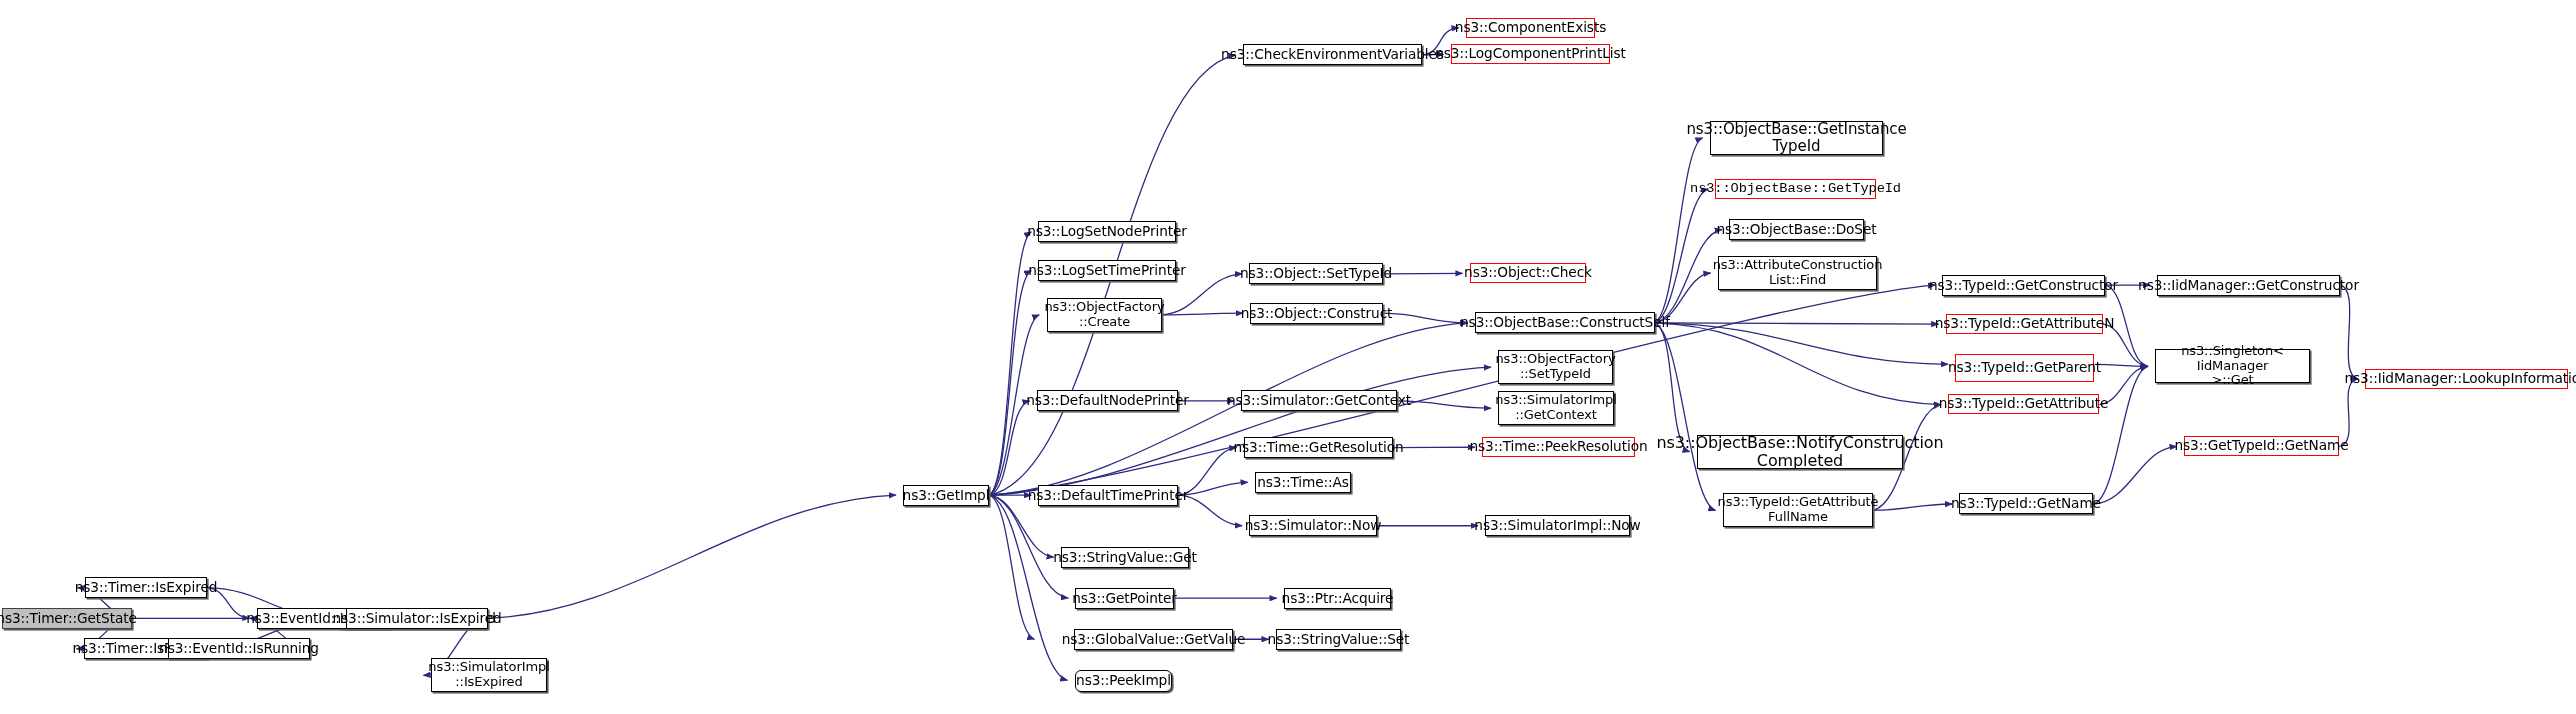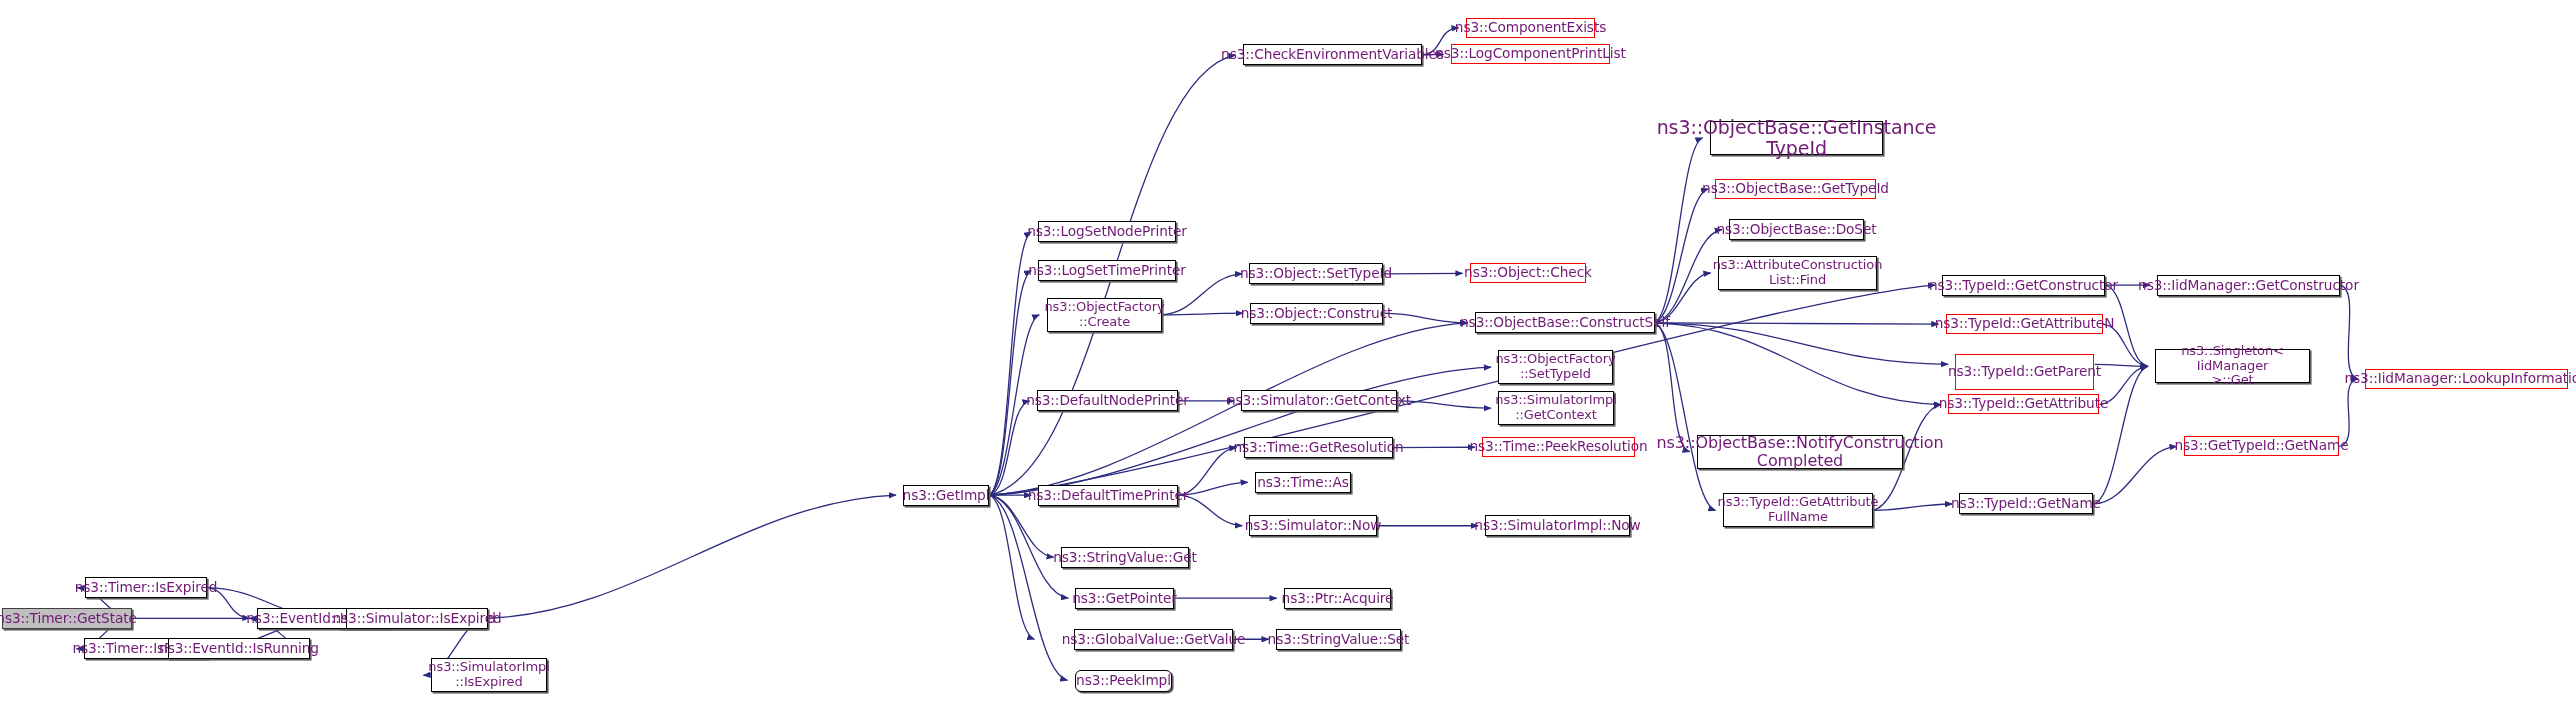--- a/index.html
+++ b/index.html
@@ -1,21 +1,21 @@
 <!DOCTYPE html>
 <html style="font-size:13px"><head>
 <meta charset="utf-8">
 <style>
   html,body{margin:0;padding:0;background:#ffffff;}
   #canvas{position:relative;width:2576px;height:715px;background:#ffffff;
           font-family:"DejaVu Sans","Liberation Sans",sans-serif;overflow:hidden;}
   svg.edges{position:absolute;left:0;top:0;width:2576px;height:715px;pointer-events:none;}
   .node{position:absolute;box-sizing:border-box;display:flex;align-items:center;
         justify-content:center;text-align:center;background:#ffffff;
-        border:0.8px solid #000000;font-size:13.7px;color:#701a75;line-height:1.12;
+        border:0.8px solid #000000;font-size:13.7px;color:#000000;line-height:1.12;
         letter-spacing:-0.1px;white-space:pre-line;padding:0 3.2px;}
   .node.red{border-color:#ff0000;}
   .node.cur{background:#bfbfbf;border-color:#404040;}
   .node.sh{box-shadow:1.6px 1.6px 0 0 #606060;}
 </style>
 </head>
 <body>
 
 <div id="canvas">
   <svg class="edges" id="edge-layer" viewBox="0 0 3200 888" xmlns="http://www.w3.org/2000/svg">
@@ -120,33 +120,33 @@
       <div class="node sh" style="left: 1241px; top: 390px; width: 156px; height: 21px;">ns3::Simulator::GetContext</div>
       <div class="node sh" style="left: 1498px; top: 391px; width: 116px; height: 34px; font-size: 13px;">ns3::SimulatorImpl
 ::GetContext</div>
       <div class="node sh" style="left: 1244px; top: 437px; width: 149px; height: 21px;">ns3::Time::GetResolution</div>
       <div class="node sh" style="left: 1255px; top: 472px; width: 96px; height: 21px;">ns3::Time::As</div>
       <div class="node red" style="left: 1482px; top: 437px; width: 153px; height: 20px; text-align: right;">ns3::Time::PeekResolution</div>
       <div class="node sh" style="left: 1249px; top: 515px; width: 128px; height: 21px;">ns3::Simulator::Now</div>
       <div class="node sh" style="left: 1485px; top: 515px; width: 145px; height: 21px;">ns3::SimulatorImpl::Now</div>
       <div class="node sh" style="left: 1284px; top: 588px; width: 107px; height: 21px;">ns3::Ptr::Acquire</div>
       <div class="node sh" style="left: 1276px; top: 629px; width: 125px; height: 21px;">ns3::StringValue::Set</div>
-      <div class="node sh" style="left: 1710px; top: 121px; width: 173px; height: 34px; font-size: 19px;">ns3::ObjectBase::GetInstance
+      <div class="node sh" style="left: 1710px; top: 121px; width: 173px; height: 34px; font-size: 15px;">ns3::ObjectBase::GetInstance
 TypeId</div>
-      <div class="node red" style="left: 1715px; top: 179px; width: 161px; height: 20px;">ns3::ObjectBase::GetTypeId</div>
+      <div class="node red" style="left: 1715px; top: 179px; width: 161px; height: 20px; font-family: Liberation Mono, monospace;">ns3::ObjectBase::GetTypeId</div>
       <div class="node sh" style="left: 1729px; top: 219px; width: 135px; height: 21px;">ns3::ObjectBase::DoSet</div>
       <div class="node sh" style="left: 1718px; top: 256px; width: 159px; height: 34px; font-size: 13px; text-align: center;">ns3::AttributeConstruction
 List::Find</div>
       <div class="node sh" style="left: 1697px; top: 435px; width: 206px; height: 34px; font-size: 16px;">ns3::ObjectBase::NotifyConstruction
 Completed</div>
       <div class="node sh" style="left: 1723px; top: 493px; width: 150px; height: 34px; font-size: 13px;">ns3::TypeId::GetAttribute
 FullName</div>
       <div class="node sh" style="left: 1942px; top: 275px; width: 163px; height: 21px;">ns3::TypeId::GetConstructor</div>
       <div class="node red" style="left: 1946px; top: 314px; width: 157px; height: 20px;">ns3::TypeId::GetAttributeN</div>
-      <div class="node red" style="left: 1955px; top: 354px; width: 139px; height: 36px;">ns3::TypeId::GetParent</div>
+      <div class="node red" style="left: 1955px; top: 354px; width: 139px; height: 28px;">ns3::TypeId::GetParent</div>
       <div class="node red" style="left: 1948px; top: 394px; width: 151px; height: 20px;">ns3::TypeId::GetAttribute</div>
       <div class="node sh" style="left: 1959px; top: 493px; width: 134px; height: 21px;">ns3::TypeId::GetName</div>
       <div class="node sh" style="left: 2157px; top: 275px; width: 183px; height: 21px;">ns3::IidManager::GetConstructor</div>
       <div class="node sh" style="left: 2155px; top: 349px; width: 155px; height: 34px; font-size: 13px;">ns3::Singleton&lt; IidManager
 &gt;::Get</div>
       <div class="node red" style="left: 2184px; top: 436px; width: 155px; height: 20px;">ns3::GetTypeId::GetName</div>
       <div class="node red" style="left: 2365px; top: 369px; width: 203px; height: 20px;">ns3::IidManager::LookupInformation</div>
     </div>
 </div>
 

